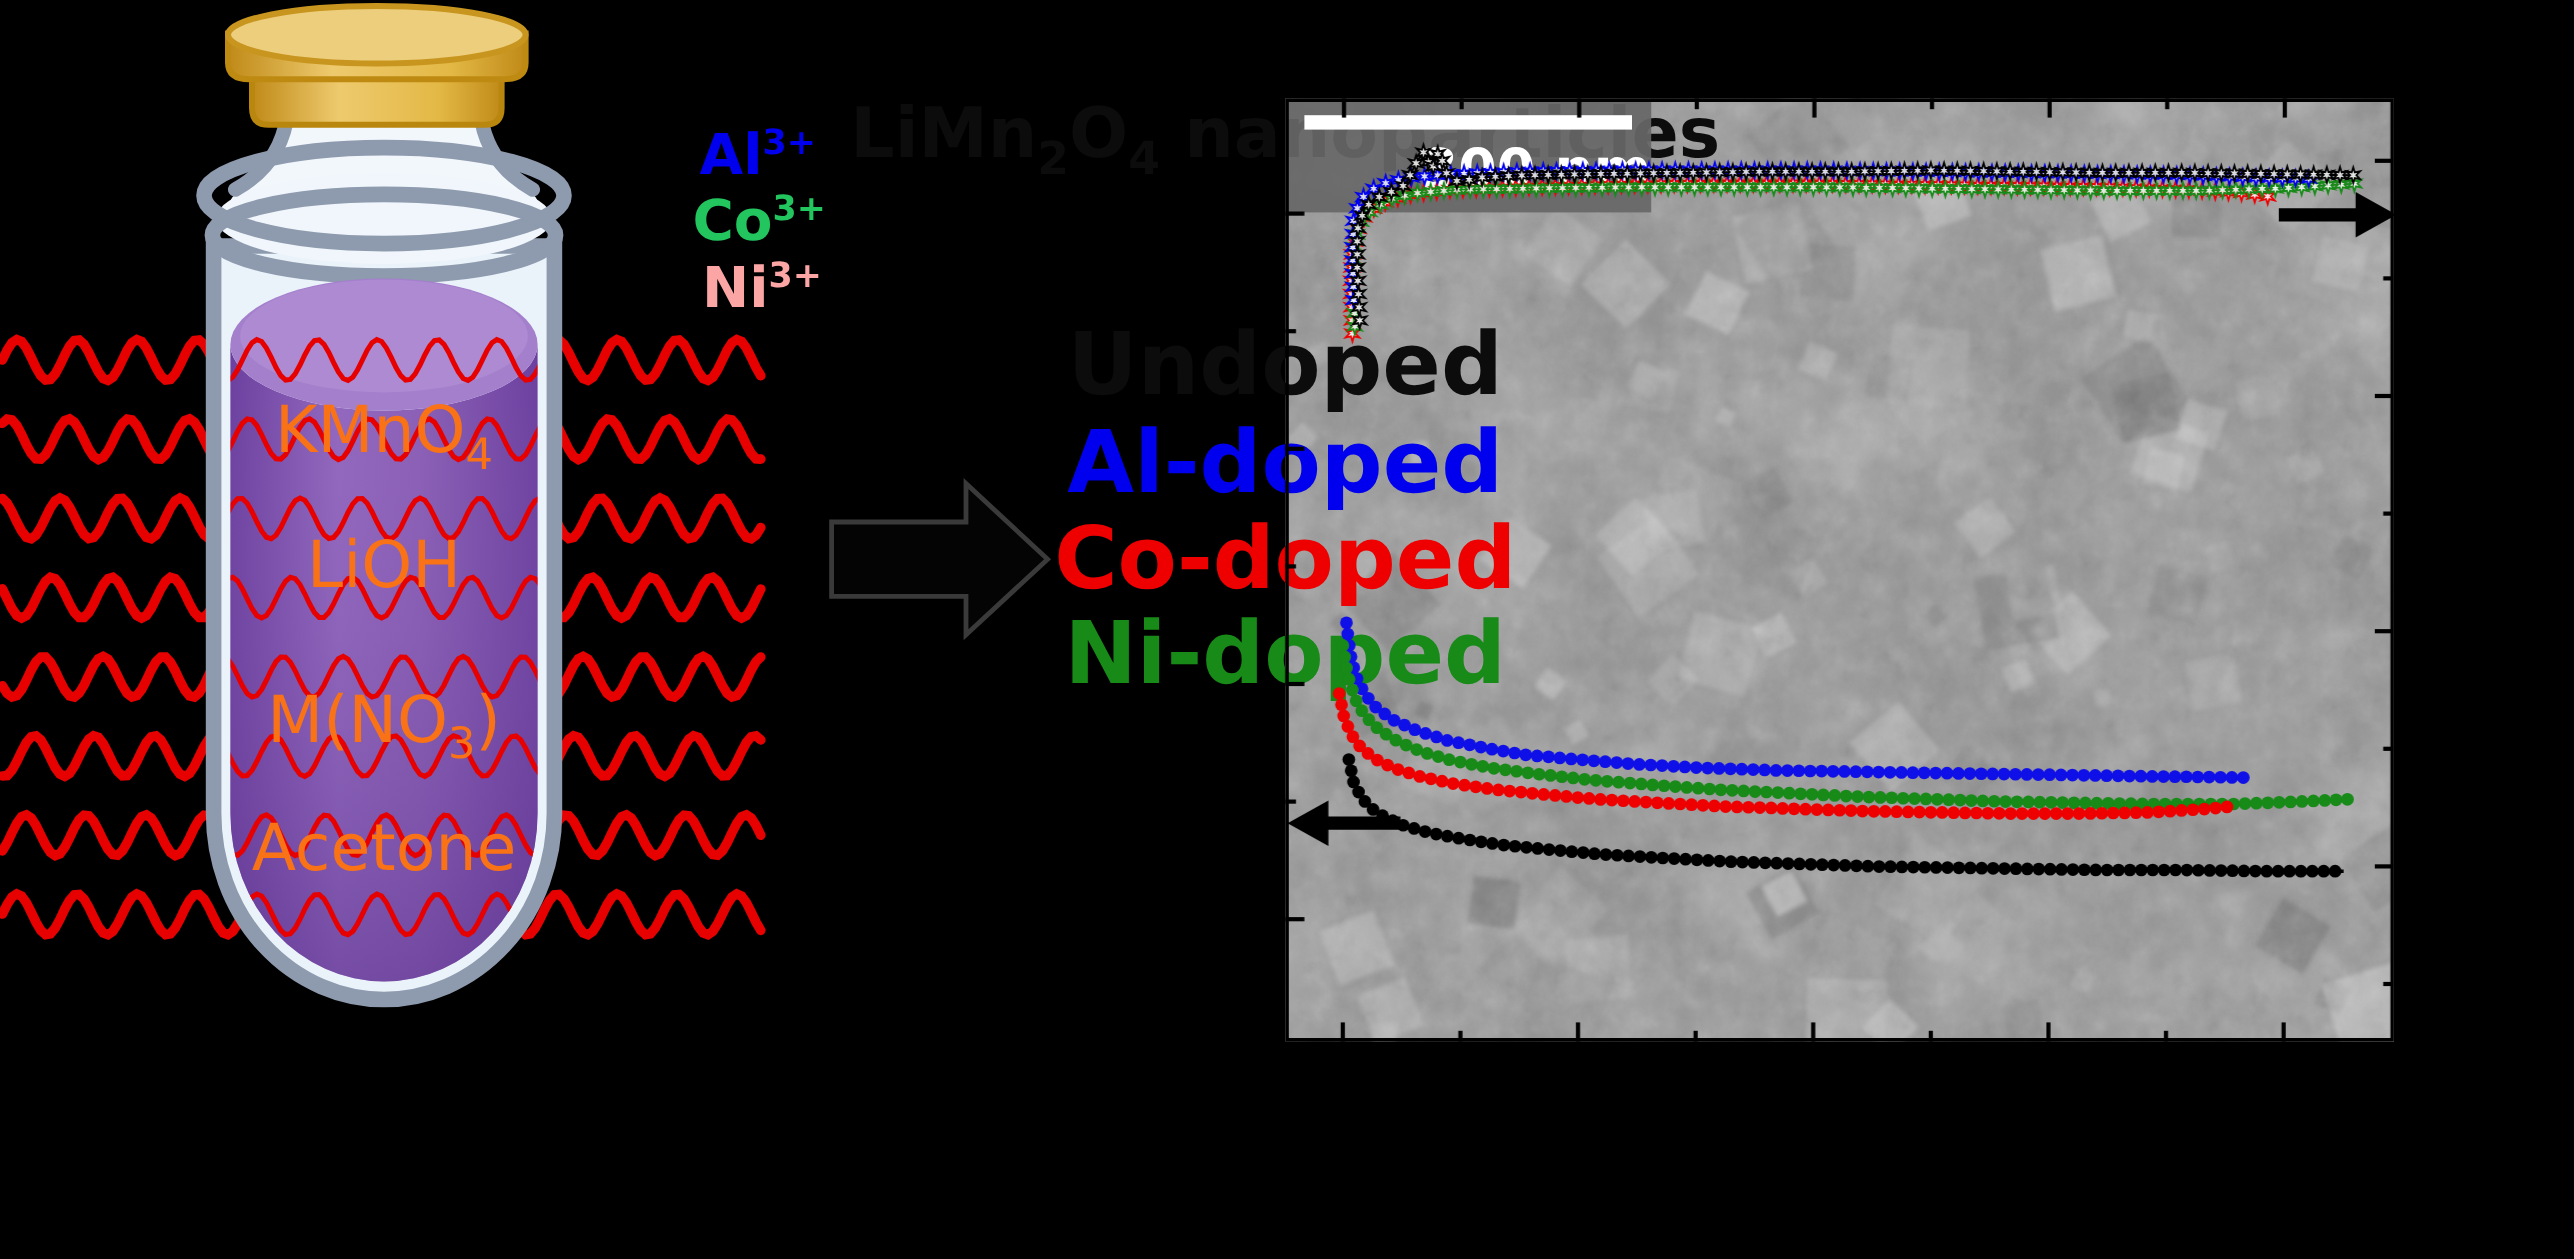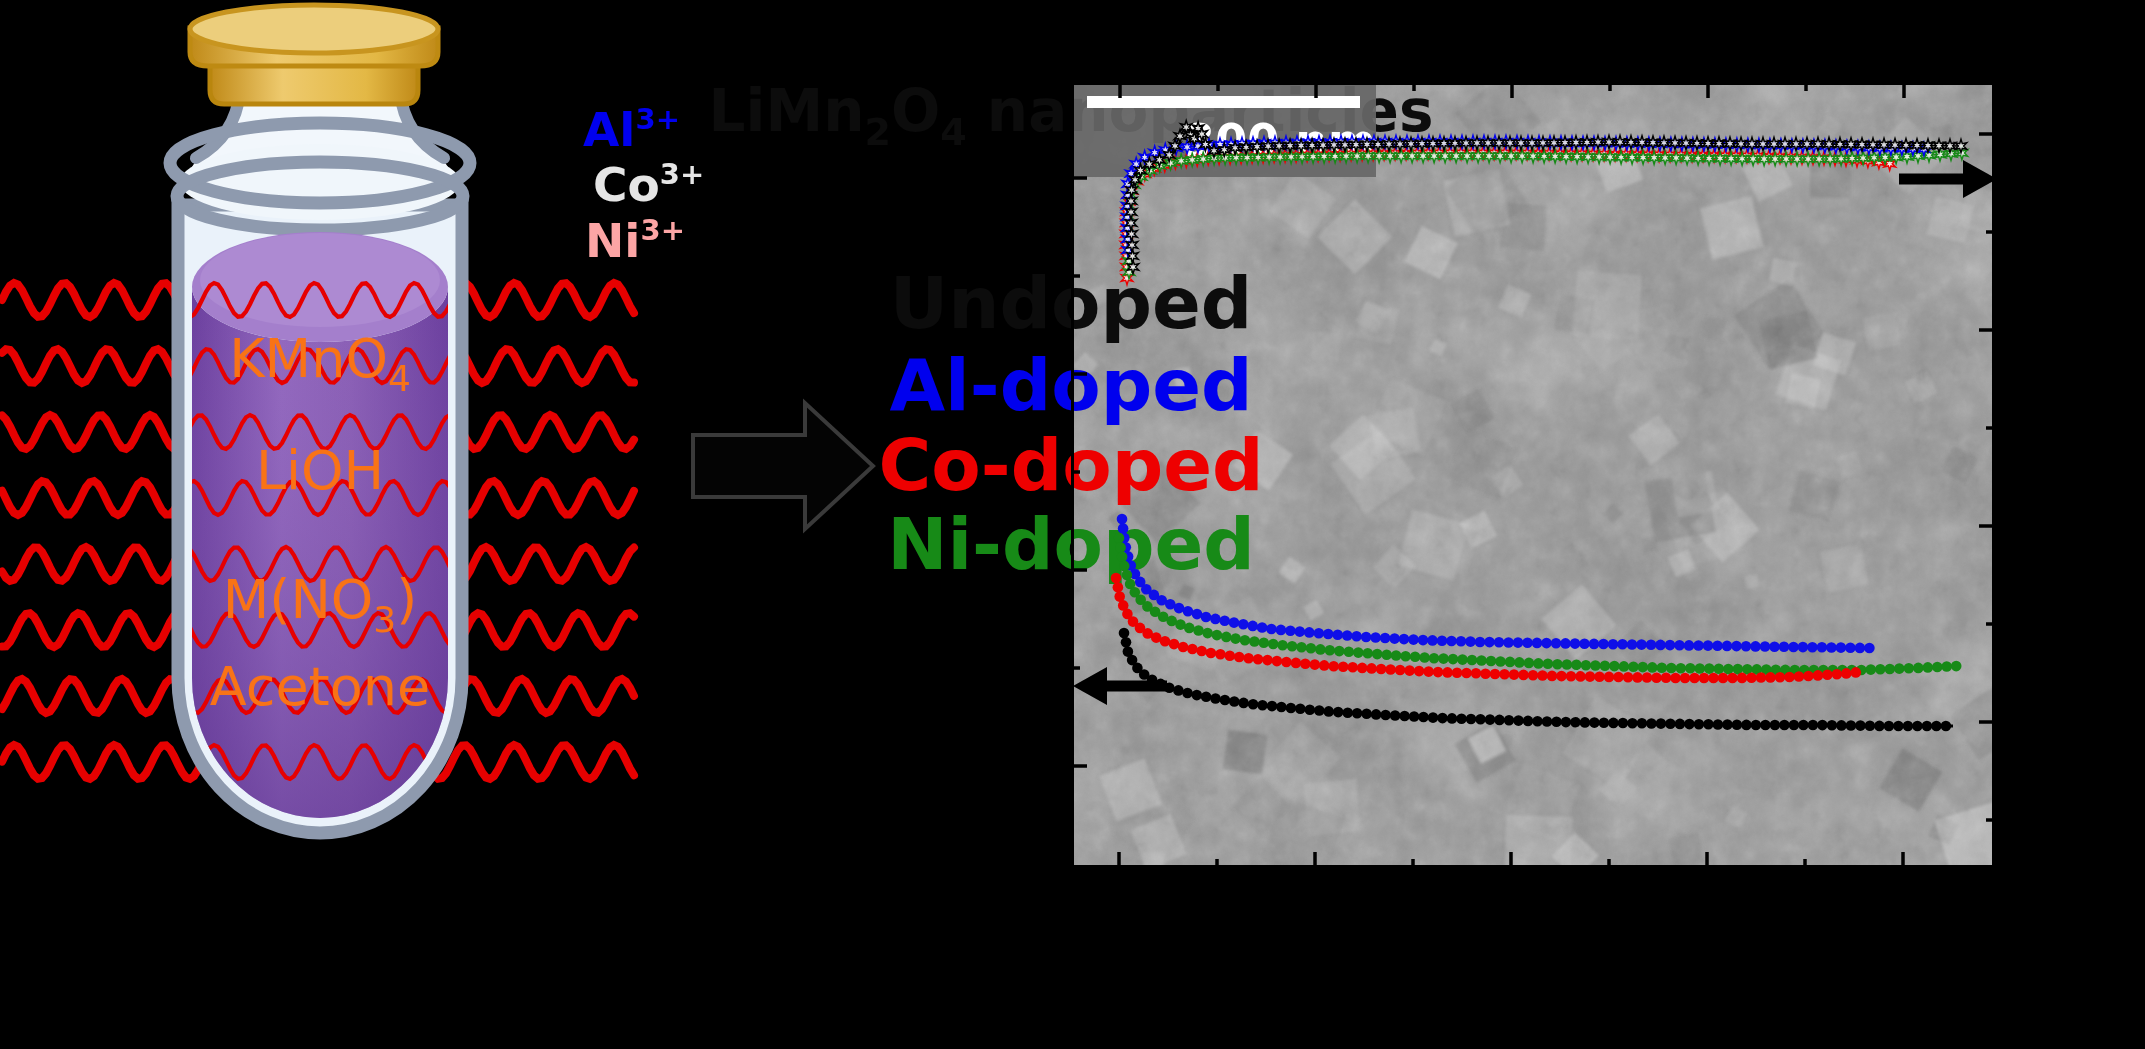--- a/index.html
+++ b/index.html
@@ -8,21 +8,21 @@
   svg{display:block;}
   .abs{position:absolute;}
 
   
   .reagent{position:absolute;left:320px;transform:translateX(-50%);color:#f97316;
            font-weight:normal;font-size:54px;line-height:1;white-space:nowrap;}
   .reagent .sub{font-size:36px;position:relative;top:14px;}
   .ion{position:absolute;font-weight:bold;font-size:47px;line-height:1;white-space:nowrap;}
   .ion .sup{font-size:29px;position:relative;top:-17px;}
   .ion-al{color:#0000ee;}
-  .ion-co{color:#e5e5e5;margin-left:16px;}
+  .ion-co{color:#22c55e;}
   .ion-ni{color:#fca5a5;}
 
   
   #sem{position:absolute;left:1071px;top:82px;width:924px;height:786px;overflow:visible;}
   #sem > *{position:absolute;left:0;top:0;}
   .sem-label{position:absolute;transform:translateX(-50%);font-weight:bold;line-height:1;
              white-space:nowrap;z-index:2;}
   .sem-title{left:482px;top:112px;font-size:58px;color:#0c0c0c;}
   .sem-title .tsub{font-size:38px;position:relative;top:14px;}
   .legend-line{left:430px;font-size:72px;}
@@ -116,21 +116,21 @@
 
   <div class="reagent" style="top:332px">
     <span>KMnO</span><span class="sub">4</span><span></span>
   </div>
   <div class="reagent" style="top:444px">
     <span>LiOH</span><span class="sub"></span><span></span>
   </div>
   <div class="reagent" style="top:573px">
     <span>M(NO</span><span class="sub">3</span><span>)</span>
   </div>
-  <div class="reagent" style="top:660px">
+  <div class="reagent" style="top:680px">
     <span>Acetone</span><span class="sub"></span><span></span>
   </div>
 
   <div class="ion ion-al" style="left:583px;top:106px">
     <span>Al</span><span class="sup">3+</span>
   </div>
   <div class="ion ion-co" style="left:577px;top:161px">
     <span>Co</span><span class="sup">3+</span>
   </div>
   <div class="ion ion-ni" style="left:585px;top:217px">

